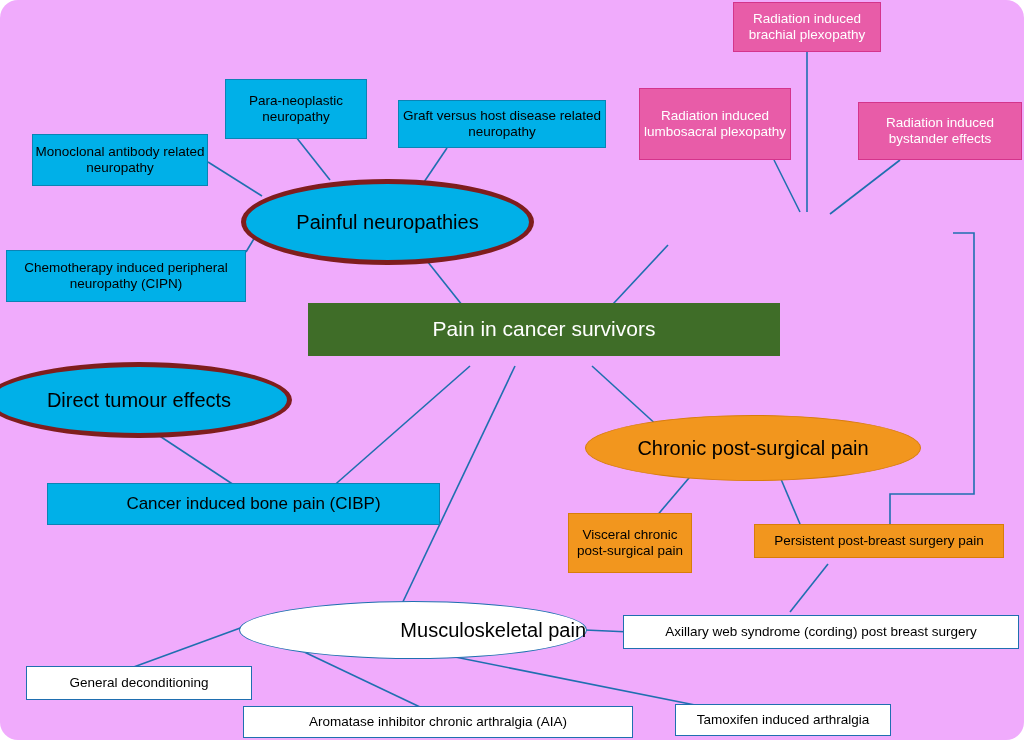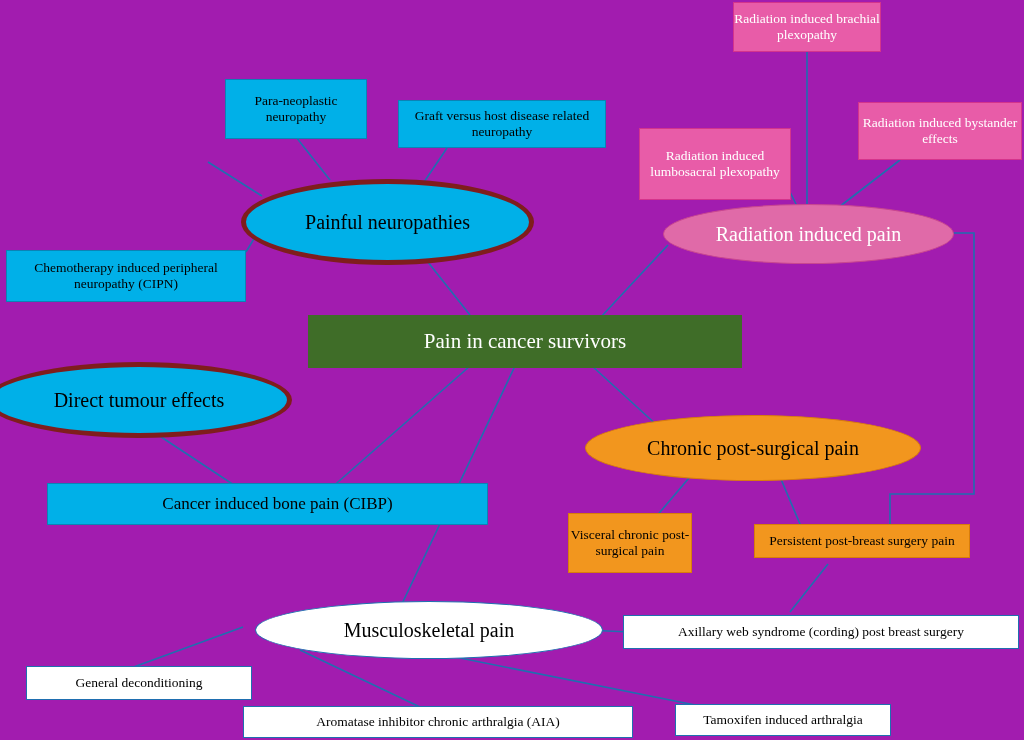--- a/index.html
+++ b/index.html
@@ -4,23 +4,24 @@
 <style>
   html, body {
     margin: 0;
     padding: 0;
     background: #ffffff;
   }
   #canvas {
     position: relative;
     width: 1024px;
     height: 740px;
-    background: #a21caf;
-    font-family: Liberation Serif, serif;
+    background: #f0abfc;
+    font-family: Liberation Sans, sans-serif;
     overflow: hidden;
+    border-radius: 18px;
   }
   svg.lines {
     position: absolute;
     left: 0;
     top: 0;
     width: 1024px;
     height: 740px;
     pointer-events: none;
   }
   .node {
@@ -132,50 +133,53 @@
       <line x1="300" y1="650" x2="420" y2="707"></line>
       <line x1="585" y1="630" x2="630" y2="632"></line>
       <line x1="420" y1="650" x2="700" y2="706"></line>
     </g>
   </svg>
 
   <div class="node rect pink-box t12" style="left:733px; top:2px; width:148px; height:50px;">
     <span>Radiation induced brachial plexopathy</span>
   </div>
 
-  <div class="node rect pink-box t12" style="left:639px; top:88px; width:152px; height:72px;margin-top:40px;">
+  <div class="node rect pink-box t12" style="left:639px; top:88px; width:152px; height:72px;">
     <span>Radiation induced lumbosacral plexopathy</span>
   </div>
 
   <div class="node rect pink-box t12" style="left:858px; top:102px; width:164px; height:58px;">
     <span>Radiation induced bystander effects</span>
   </div>
 
   <div class="node rect blue-box t12" style="left:225px; top:79px; width:142px; height:60px;">
     <span>Para-neoplastic neuropathy</span>
   </div>
 
   <div class="node rect blue-box t12" style="left:398px; top:100px; width:208px; height:48px;text-align:center;">
     <span>Graft versus host disease related neuropathy</span>
   </div>
 
+  <div class="node rect blue-box t12" style="left:32px; top:134px; width:176px; height:52px;">
+    <span>Monoclonal antibody related neuropathy</span>
+  </div>
 
   <div class="node rect blue-box t12" style="left:6px; top:250px; width:240px; height:52px;">
     <span>Chemotherapy induced peripheral neuropathy (CIPN)</span>
   </div>
 
-  <div class="node rect blue-box t16" style="left:47px; top:483px; width:441px; height:42px;padding-left:20px;">
+  <div class="node rect blue-box t16" style="left:47px; top:483px; width:393px; height:42px;padding-left:20px;">
     <span>Cancer induced bone pain (CIBP)</span>
   </div>
 
   <div class="node rect orange-box t12" style="left:568px; top:513px; width:124px; height:60px;">
     <span>Visceral chronic post-surgical pain</span>
   </div>
 
-  <div class="node rect orange-box t12" style="left:754px; top:524px; width:216px; height:34px;">
+  <div class="node rect orange-box t12" style="left:754px; top:524px; width:250px; height:34px;">
     <span>Persistent post-breast surgery pain</span>
   </div>
 
   <div class="node rect white-box t12" style="left:623px; top:615px; width:396px; height:34px;">
     <span>Axillary web syndrome (cording) post breast surgery</span>
   </div>
 
   <div class="node rect white-box t12" style="left:6px; top:666px; width:226px; height:34px;margin-left:20px;">
     <span>General deconditioning</span>
   </div>
@@ -185,33 +189,30 @@
   </div>
 
   <div class="node rect white-box t12" style="left:675px; top:704px; width:216px; height:32px;">
     <span>Tamoxifen induced arthralgia</span>
   </div>
 
   <div class="ellipse ellipse-blue t19" style="left:241px; top:179px; width:293px; height:86px;">
     <span>Painful neuropathies</span>
   </div>
 
-  <div class="ellipse ellipse-pink t19" style="left:663px; top:204px; width:291px; height:60px;">
-    <span>Radiation induced pain</span>
-  </div>
 
   <div class="ellipse ellipse-blue t19" style="left:-14px; top:362px; width:306px; height:76px;">
     <span>Direct tumour effects</span>
   </div>
 
   <div class="ellipse ellipse-orange t19" style="left:585px; top:415px; width:336px; height:66px;">
     <span>Chronic post-surgical pain</span>
   </div>
 
-  <div class="ellipse ellipse-white t19" style="left:255px; top:601px; width:348px; height:58px;">
+  <div class="ellipse ellipse-white t19" style="left:239px; top:601px; width:348px; height:58px;justify-content:flex-end;">
     <span>Musculoskeletal pain</span>
   </div>
 
-  <div class="node green-box t21" style="left:308px; top:315px; width:434px; height:53px;">
+  <div class="node green-box t21" style="left:308px; top:303px; width:472px; height:53px;">
     <span>Pain in cancer survivors</span>
   </div>
 
 </div>
 
 </body></html>

